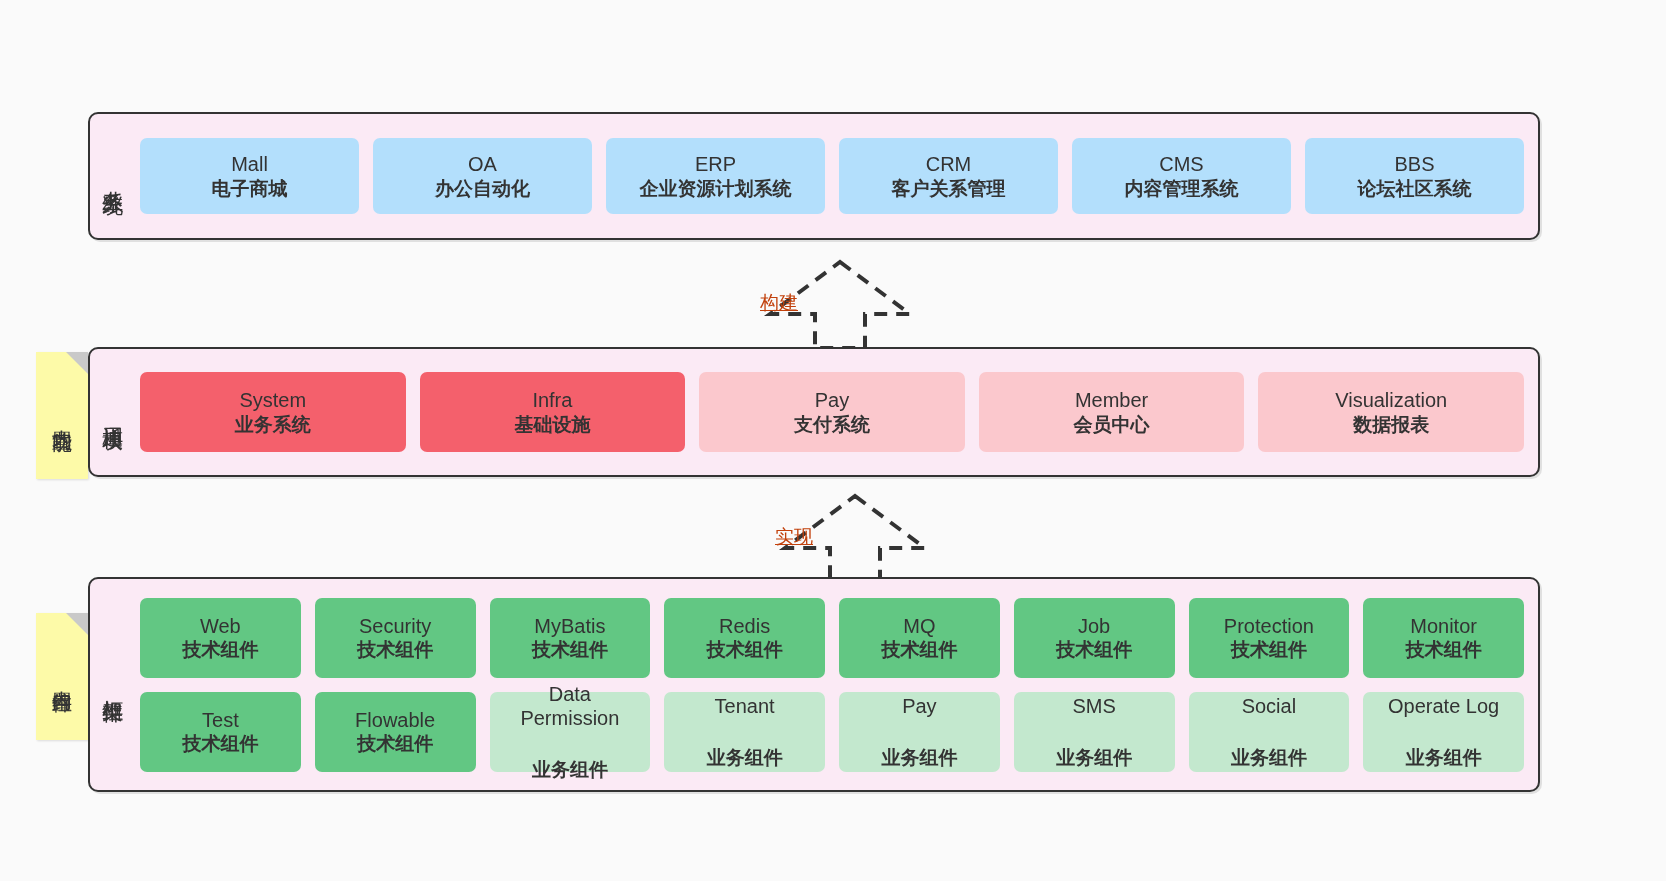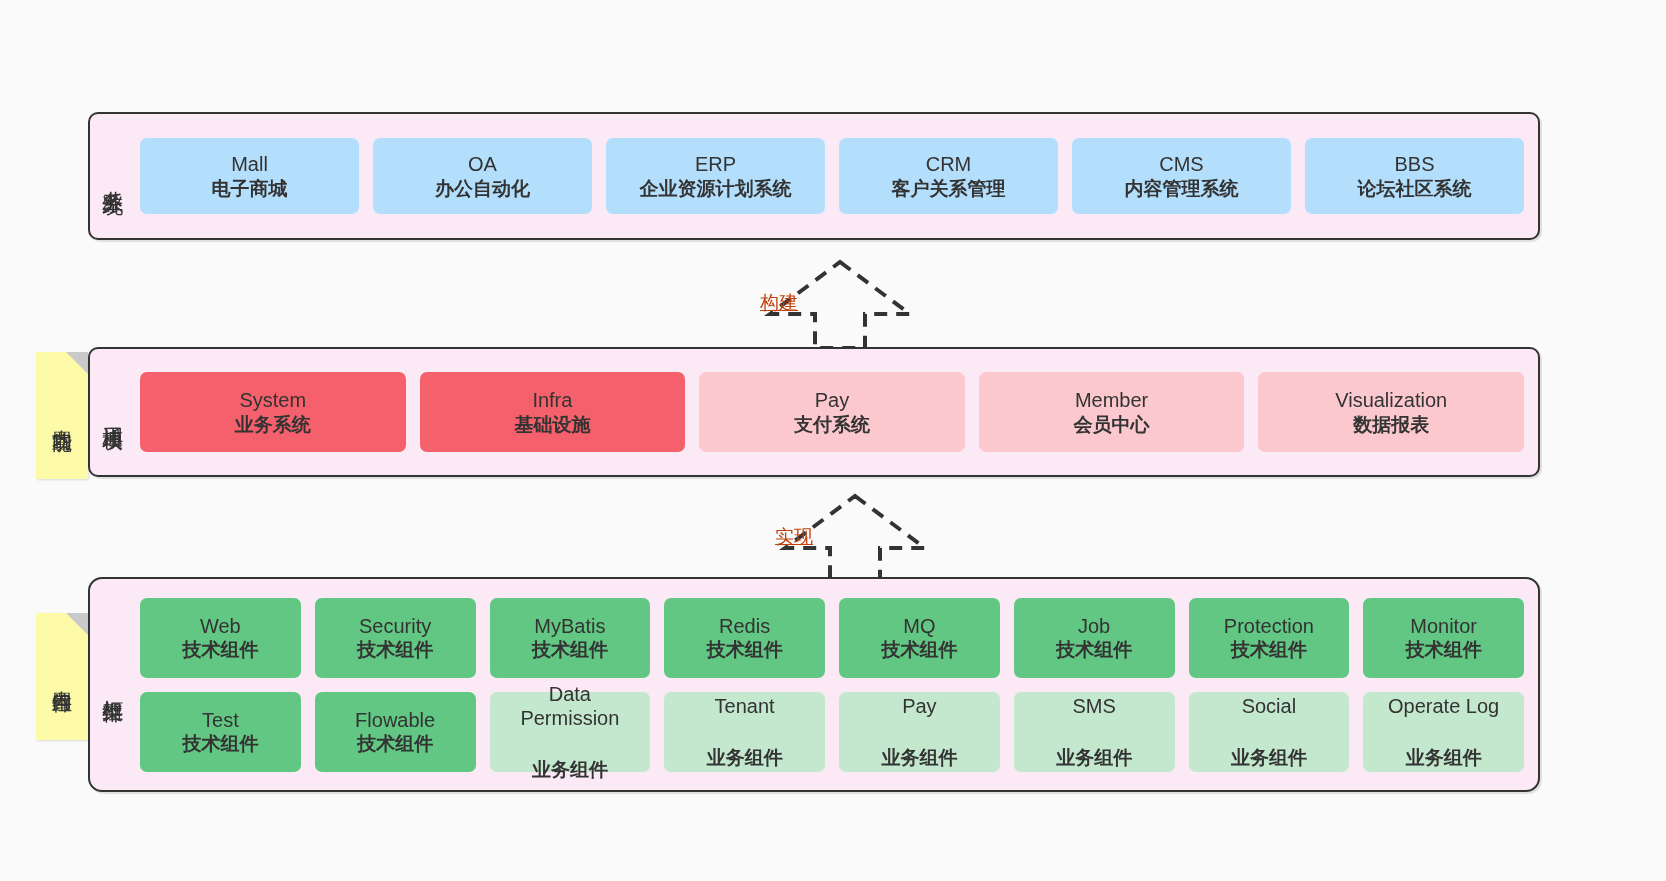--- a/index.html
+++ b/index.html
@@ -78,21 +78,21 @@
   
   #layer-common {
     left: 88px; top: 347px; width: 1452px; height: 130px;
   }
   #layer-common .card { height: 80px; }
   .c-red   { background: #f4606c; color: #333333; }
   .c-pink  { background: #fbc8cd; color: #333333; }
 
   
   #layer-framework {
-    left: 88px; top: 577px; width: 1452px; height: 215px; border-radius: 14px;
+    left: 88px; top: 577px; width: 1452px; height: 215px;
   }
   #layer-framework .card { height: 80px; }
   .c-green  { background: #62c783; color: #333333; }
   .c-lgreen { background: #c3e8ce; color: #333333; gap: 28px; }
 
   
   .note {
     position: absolute;
     width: 52px;
     background: #fdfaa8;

